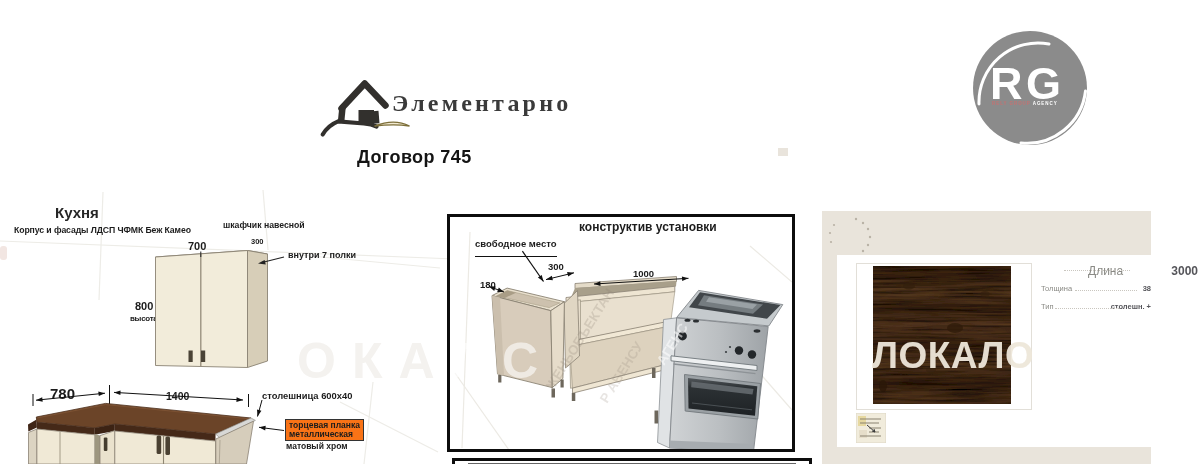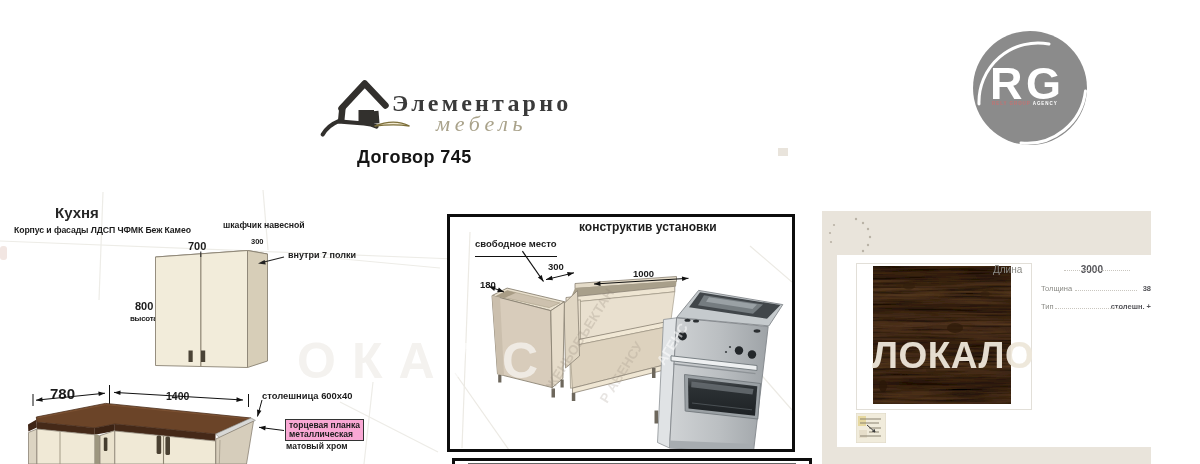--- a/index.html
+++ b/index.html
@@ -30,21 +30,20 @@
     <path d="M27.5 32.5 L26 47.5" stroke-width="6.5"></path>
     <path d="M60.5 36 L61.5 48.5" stroke-width="6"></path>
     <path d="M7.7 59.5 Q13 50.5 23.1 46.4 Q40 47.8 49 48.5 Q56.5 49.3 61.6 51.5" stroke-width="4.2" stroke-linecap="round"></path>
   </g>
   <rect x="43.5" y="35" width="15.5" height="14.5" fill="#32302d"></rect>
   <path d="M59.5 51.2 Q79 43.2 94.5 51 Q78 48.8 59.5 51.2 Z" fill="#f2ead0" stroke="#7d6f3a" stroke-width="1.3"></path>
 </svg>
 
 <div class="abs" style="left:392px;top:90px;font-family:'Liberation Serif',serif;font-weight:bold;font-size:24px;letter-spacing:3.2px;color:#3a3a3a">Элементарно</div>
 
-<div class="abs" style="left:436px;top:111px;font-family:'Liberation Serif',serif;font-style:italic;font-size:22px;letter-spacing:4.6px;color:#a9a28a">мебель</div>
 
 <div class="abs b" style="left:357px;top:147.5px;font-size:18px;letter-spacing:0.4px;color:#141414">Договор 745</div>
 
 <svg class="abs" style="left:965px;top:23px" width="132" height="128" viewBox="0 0 132 128">
   <circle cx="65" cy="65" r="57" fill="#8b8b8b"></circle>
   <path d="M84 21 A59 59 0 0 0 14 81" fill="none" stroke="#fff" stroke-width="3" stroke-linecap="round"></path>
   <path d="M120.5 68 A59 59 0 0 1 56 120" fill="none" stroke="#fff" stroke-width="3" stroke-linecap="round"></path>
   <text x="25" y="76" fill="#fff" font-size="45" font-weight="bold" font-family="Liberation Sans" letter-spacing="3.5">RG</text>
   <text x="27" y="81.5" fill="#c47272" font-size="4.5" font-weight="bold" letter-spacing="0.95" font-family="Liberation Sans">RELY GROUP <tspan fill="#fff">AGENCY</tspan></text>
 </svg>
@@ -84,21 +83,21 @@
   <path d="M284 257 L262 262.5" stroke="#222" stroke-width="1.2" fill="none"></path>
   <polygon points="258.0,263.5 264.6,259.9 265.8,264.4" fill="#222"></polygon>
 </svg>
 
 <div class="abs b" style="left:50px;top:385.5px;font-size:15px">780</div>
 
 <div class="abs b" style="left:164px;top:390.5px;font-size:10.5px;background:#fff;padding:0 2px">1400</div>
 
 <div class="abs b" style="left:262px;top:391px;font-size:9.4px">столешница 600х40</div>
 
-<div class="abs b" style="left:285px;top:419px;font-size:8.5px;border:1px solid #333;padding:1px 3px;background:#f9a8d4">торцевая планка<br>металлическая</div>
+<div class="abs b" style="left:285px;top:419px;font-size:8.5px;border:1px solid #333;padding:1px 3px;background:#f97316">торцевая планка<br>металлическая</div>
 
 <div class="abs b" style="left:286px;top:442px;font-size:8.5px">матовый хром</div>
 
 <svg class="abs" style="left:20px;top:382px" width="350" height="82" viewBox="20 382 350 82">
 
   <g stroke="#111" stroke-width="1" fill="none">
     <path d="M33 394 L33 406"></path>
     <path d="M109.5 385 L109.5 410"></path>
     <path d="M248.5 394 L248.5 407"></path>
   </g>
@@ -320,21 +319,21 @@
     <rect x="0" y="112" width="138" height="10" fill="#4c2e15"></rect>
     <rect x="0" y="128" width="138" height="10" fill="#5f3d20"></rect>
   </g>
   <ellipse cx="82" cy="62" rx="8" ry="5" fill="#2f1c0a" opacity="0.8"></ellipse>
   <ellipse cx="36" cy="20" rx="6" ry="3.6" fill="#33200d" opacity="0.7"></ellipse>
   <ellipse cx="10" cy="120" rx="4" ry="6" fill="#2a1808" opacity="0.8"></ellipse>
   <ellipse cx="112" cy="28" rx="4.5" ry="3" fill="#33200d" opacity="0.6"></ellipse>
   <ellipse cx="58" cy="104" rx="5" ry="3" fill="#33200d" opacity="0.5"></ellipse>
 </svg>
 
-<div class="abs" style="left:993px;top:264px;width:110px;font-size:10px;color:#8a8a85">Длина<span style="float:right;color:#55555a;font-weight:bold">3000</span></div>
+<div class="abs" style="left:1088px;top:264px;width:110px;font-size:12px;color:#8a8a85">Длина<span style="float:right;color:#55555a;font-weight:bold">3000</span></div>
 <div class="abs" style="left:1064px;top:270px;width:66px;border-bottom:1px dotted #c9c6bf"></div>
 
 <div class="abs" style="left:1041px;top:284px;width:110px;font-size:7.5px;color:#8a8a85">Толщина<span style="float:right;color:#55555a;font-weight:bold">38</span></div>
 <div class="abs" style="left:1075px;top:290px;width:62px;border-bottom:1px dotted #c9c6bf"></div>
 
 <div class="abs" style="left:1041px;top:302px;width:110px;font-size:7.5px;color:#8a8a85">Тип<span style="float:right;color:#55555a;font-weight:bold">столешн. +</span></div>
 <div class="abs" style="left:1055px;top:308px;width:64px;border-bottom:1px dotted #c9c6bf"></div>
 
 <svg class="abs" style="left:856px;top:413px" width="30" height="30" viewBox="0 0 30 30">
   <rect x="0" y="0" width="30" height="30" fill="#f1ecdc" stroke="#ddd7c6" stroke-width="1"></rect>

